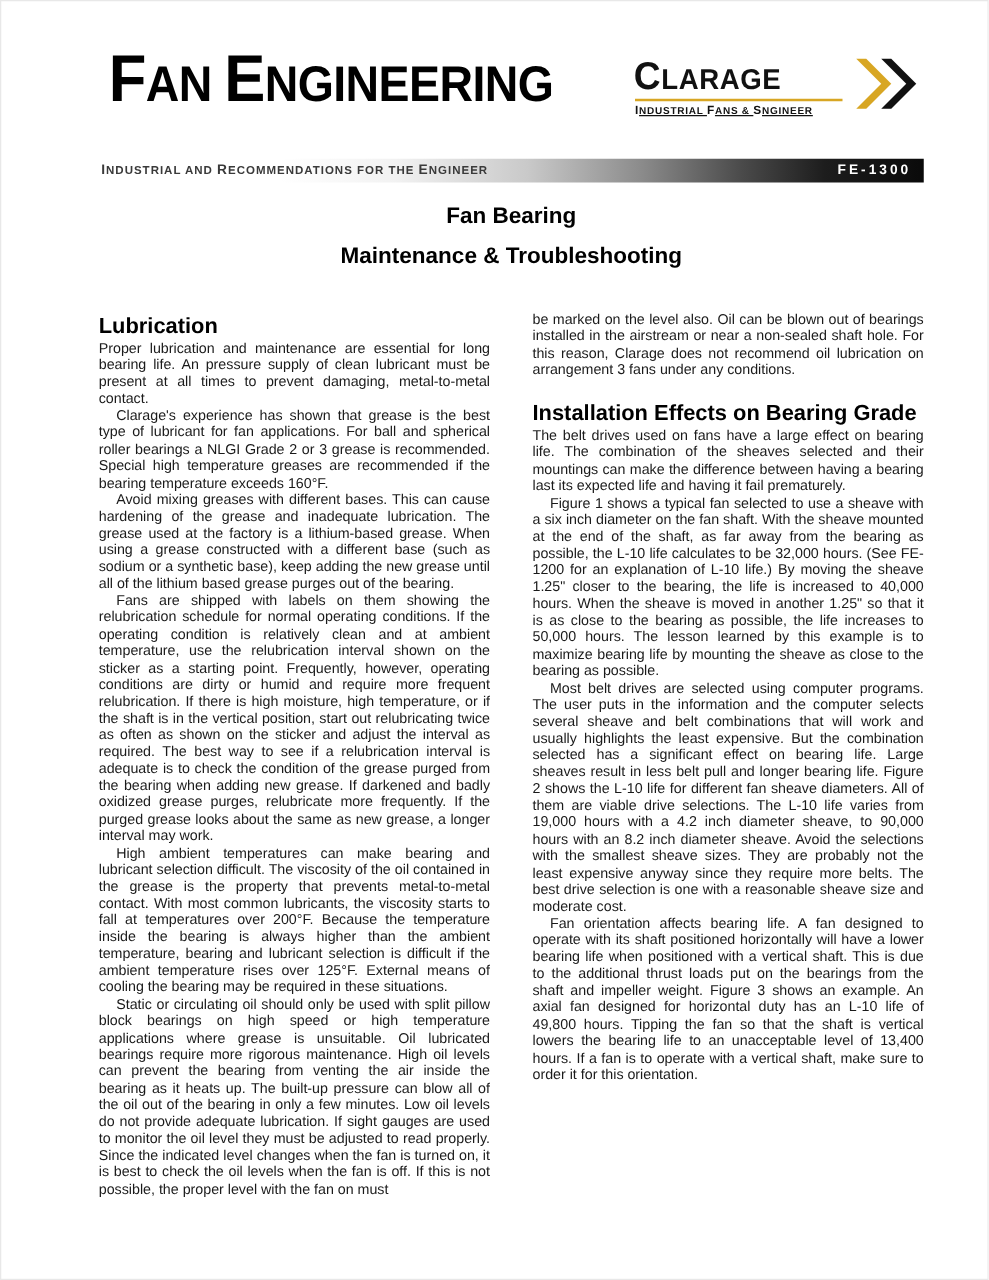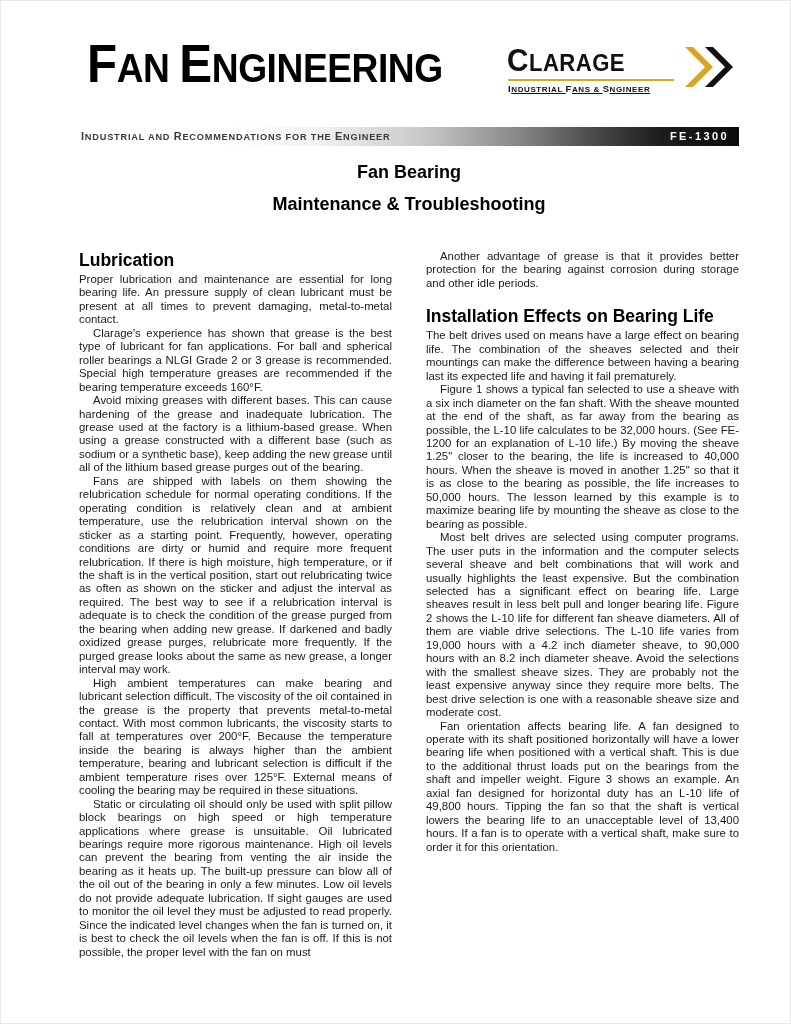--- a/index.html
+++ b/index.html
@@ -236,23 +236,23 @@
         <h2 class="section">Lubrication</h2>
         <p class="body">Proper lubrication and maintenance are essential for long bearing life. An pressure supply of clean lubricant must be present at all times to prevent damaging, metal-to-metal contact.</p>
         <p class="body indent">Clarage's experience has shown that grease is the best type of lubricant for fan applications. For ball and spherical roller bearings a NLGI Grade 2 or 3 grease is recommended. Special high temperature greases are recommended if the bearing temperature exceeds 160°F.</p>
         <p class="body indent">Avoid mixing greases with different bases. This can cause hardening of the grease and inadequate lubrication. The grease used at the factory is a lithium-based grease. When using a grease constructed with a different base (such as sodium or a synthetic base), keep adding the new grease until all of the lithium based grease purges out of the bearing.</p>
         <p class="body indent">Fans are shipped with labels on them showing the relubrication schedule for normal operating conditions. If the operating condition is relatively clean and at ambient temperature, use the relubrication interval shown on the sticker as a starting point. Frequently, however, operating conditions are dirty or humid and require more frequent relubrication. If there is high moisture, high temperature, or if the shaft is in the vertical position, start out relubricating twice as often as shown on the sticker and adjust the interval as required. The best way to see if a relubrication interval is adequate is to check the condition of the grease purged from the bearing when adding new grease. If darkened and badly oxidized grease purges, relubricate more frequently. If the purged grease looks about the same as new grease, a longer interval may work.</p>
         <p class="body indent">High ambient temperatures can make bearing and lubricant selection difficult. The viscosity of the oil contained in the grease is the property that prevents metal-to-metal contact. With most common lubricants, the viscosity starts to fall at temperatures over 200°F. Because the temperature inside the bearing is always higher than the ambient temperature, bearing and lubricant selection is difficult if the ambient temperature rises over 125°F. External means of cooling the bearing may be required in these situations.</p>
         <p class="body indent">Static or circulating oil should only be used with split pillow block bearings on high speed or high temperature applications where grease is unsuitable. Oil lubricated bearings require more rigorous maintenance. High oil levels can prevent the bearing from venting the air inside the bearing as it heats up. The built-up pressure can blow all of the oil out of the bearing in only a few minutes. Low oil levels do not provide adequate lubrication. If sight gauges are used to monitor the oil level they must be adjusted to read properly. Since the indicated level changes when the fan is turned on, it is best to check the oil levels when the fan is off. If this is not possible, the proper level with the fan on must</p>
       </div>
 
       <div class="col col-right">
-        <p class="body indent">Another advantage of grease is that it provides better protection for the bearing against corrosion during storage and other idle periods.</p>
-        <h2 class="section">Installation Effects on Bearing Life</h2>
-        <p class="body">The belt drives used on means have a large effect on bearing life. The combination of the sheaves selected and their mountings can make the difference between having a bearing last its expected life and having it fail prematurely.</p>
+        <p class="body">be marked on the level also. Oil can be blown out of bearings installed in the airstream or near a non-sealed shaft hole. For this reason, Clarage does not recommend oil lubrication on arrangement 3 fans under any conditions.</p>
+        <h2 class="section">Installation Effects on Bearing Grade</h2>
+        <p class="body">The belt drives used on fans have a large effect on bearing life. The combination of the sheaves selected and their mountings can make the difference between having a bearing last its expected life and having it fail prematurely.</p>
         <p class="body indent">Figure 1 shows a typical fan selected to use a sheave with a six inch diameter on the fan shaft. With the sheave mounted at the end of the shaft, as far away from the bearing as possible, the L-10 life calculates to be 32,000 hours. (See FE-1200 for an explanation of L-10 life.) By moving the sheave 1.25" closer to the bearing, the life is increased to 40,000 hours. When the sheave is moved in another 1.25" so that it is as close to the bearing as possible, the life increases to 50,000 hours. The lesson learned by this example is to maximize bearing life by mounting the sheave as close to the bearing as possible.</p>
         <p class="body indent">Most belt drives are selected using computer programs. The user puts in the information and the computer selects several sheave and belt combinations that will work and usually highlights the least expensive. But the combination selected has a significant effect on bearing life. Large sheaves result in less belt pull and longer bearing life. Figure 2 shows the L-10 life for different fan sheave diameters. All of them are viable drive selections. The L-10 life varies from 19,000 hours with a 4.2 inch diameter sheave, to 90,000 hours with an 8.2 inch diameter sheave. Avoid the selections with the smallest sheave sizes. They are probably not the least expensive anyway since they require more belts. The best drive selection is one with a reasonable sheave size and moderate cost.</p>
         <p class="body indent">Fan orientation affects bearing life. A fan designed to operate with its shaft positioned horizontally will have a lower bearing life when positioned with a vertical shaft. This is due to the additional thrust loads put on the bearings from the shaft and impeller weight. Figure 3 shows an example. An axial fan designed for horizontal duty has an L-10 life of 49,800 hours. Tipping the fan so that the shaft is vertical lowers the bearing life to an unacceptable level of 13,400 hours. If a fan is to operate with a vertical shaft, make sure to order it for this orientation.</p>
       </div>
 
     </div>
   </div>
 </div>
 
 </body></html>

